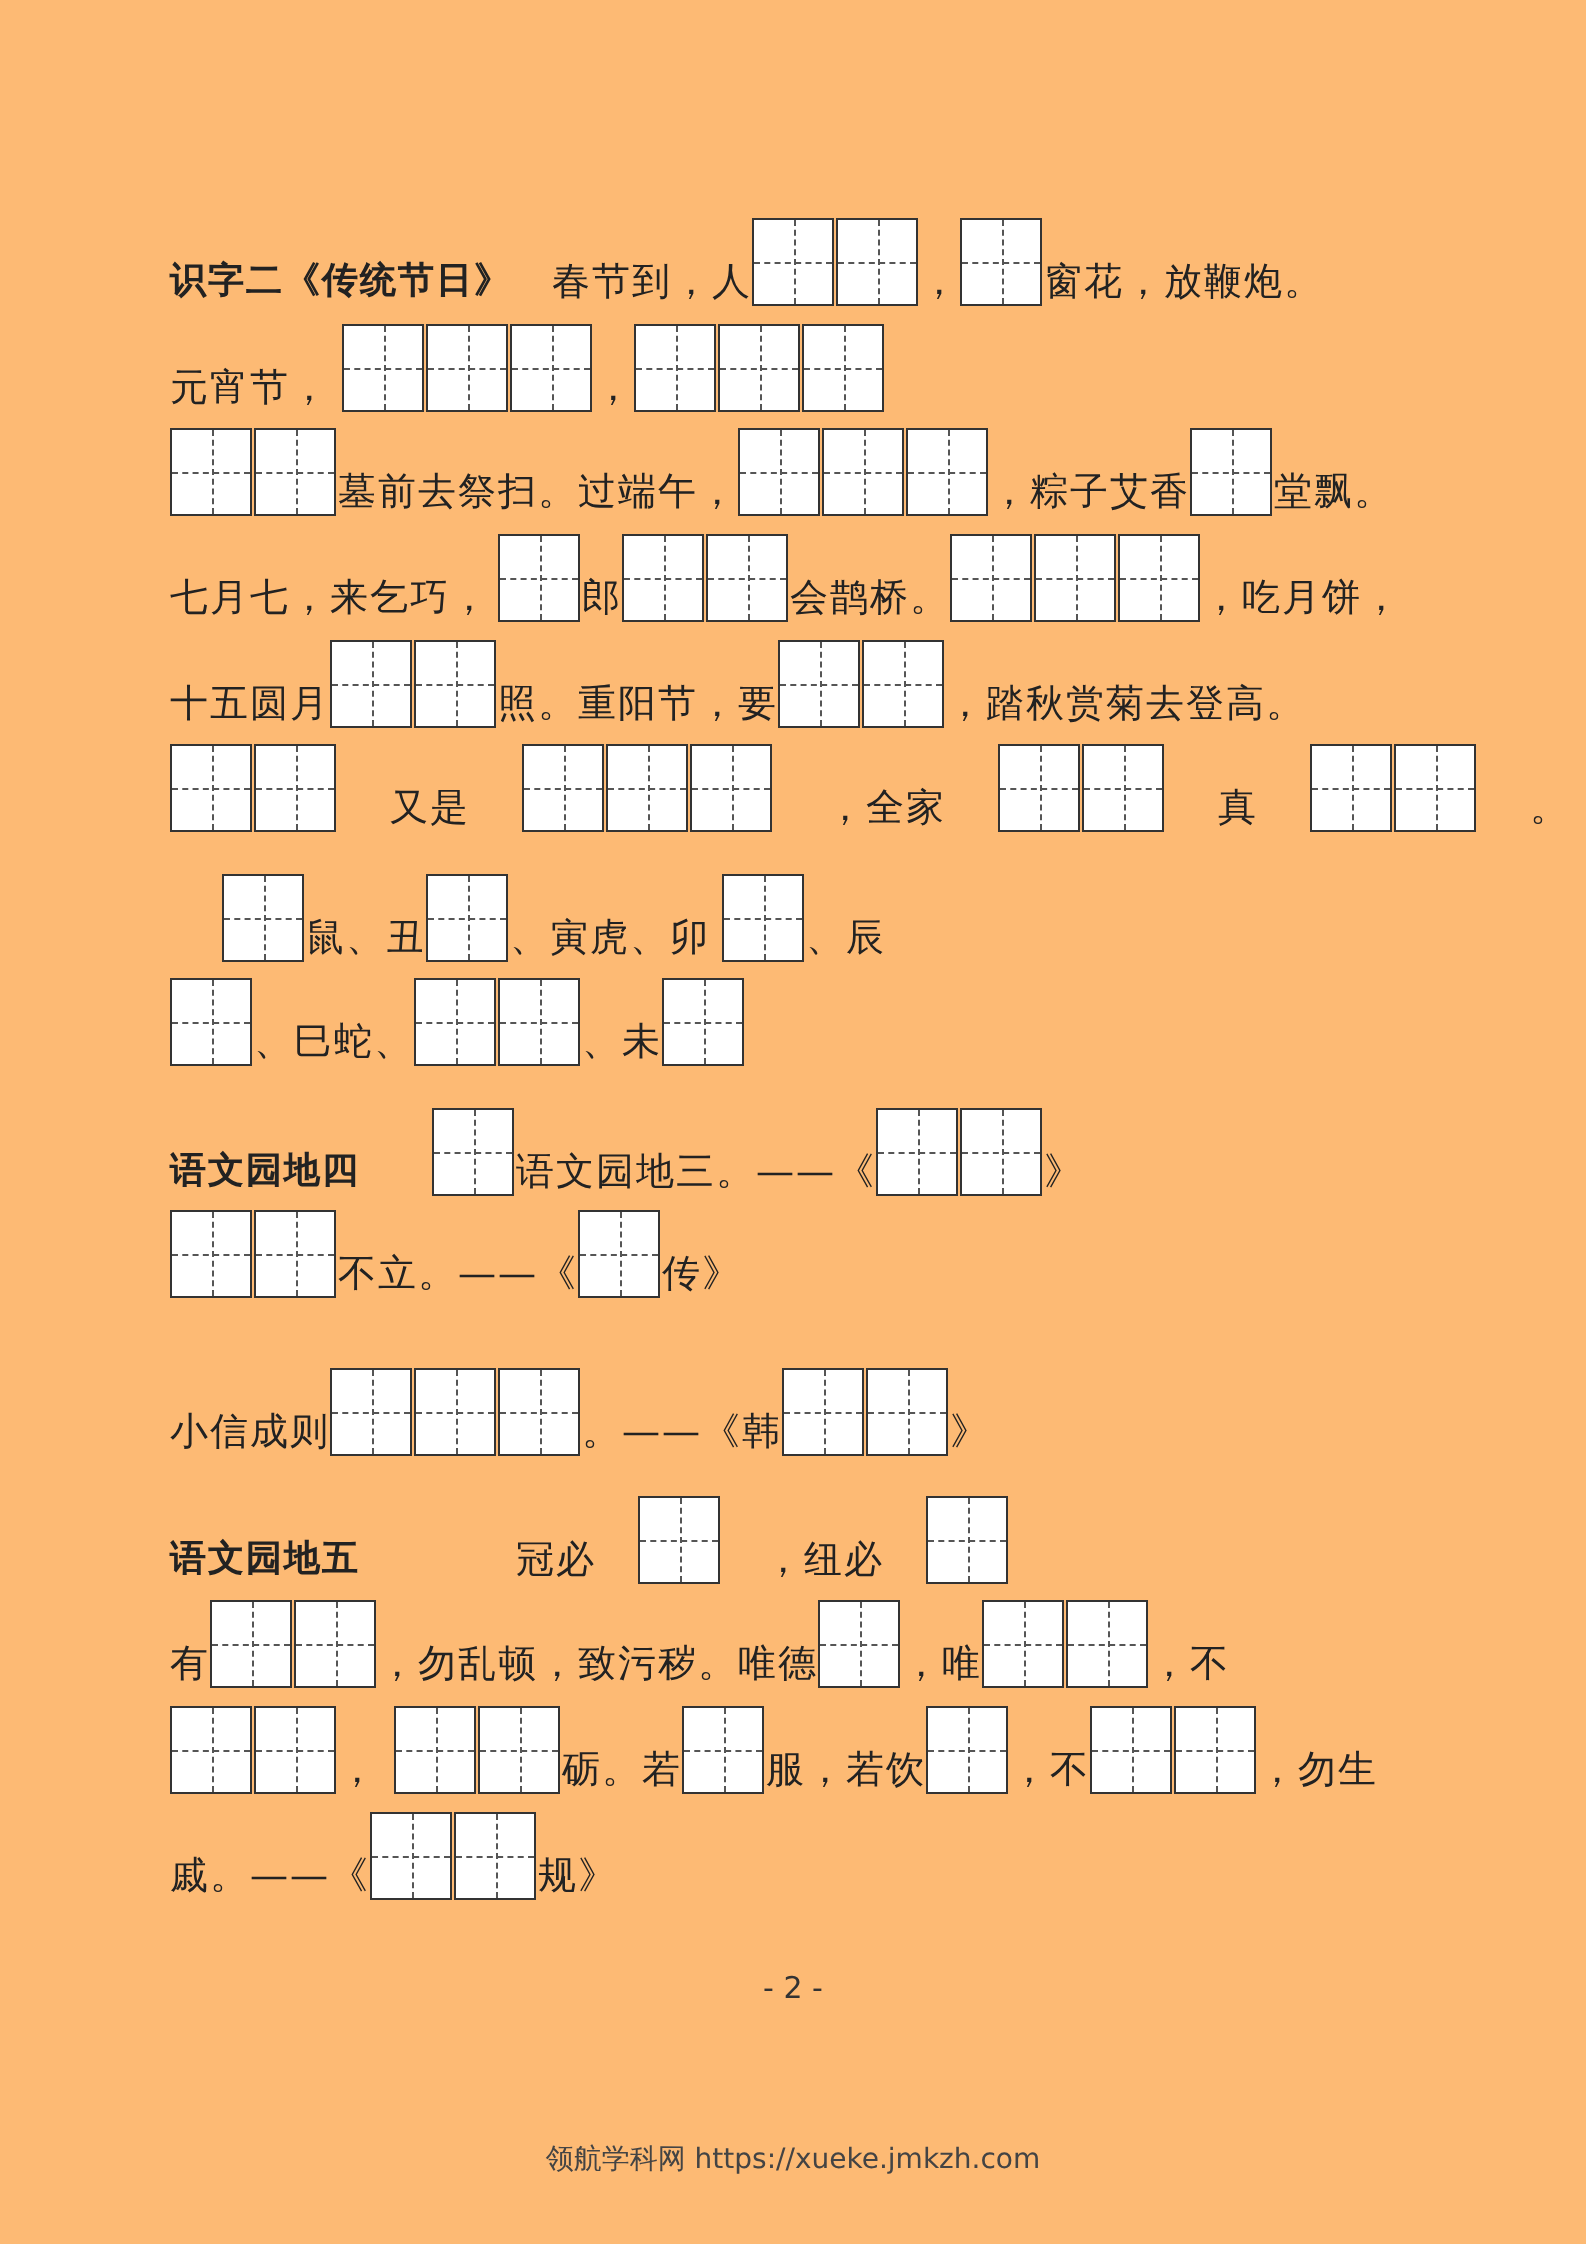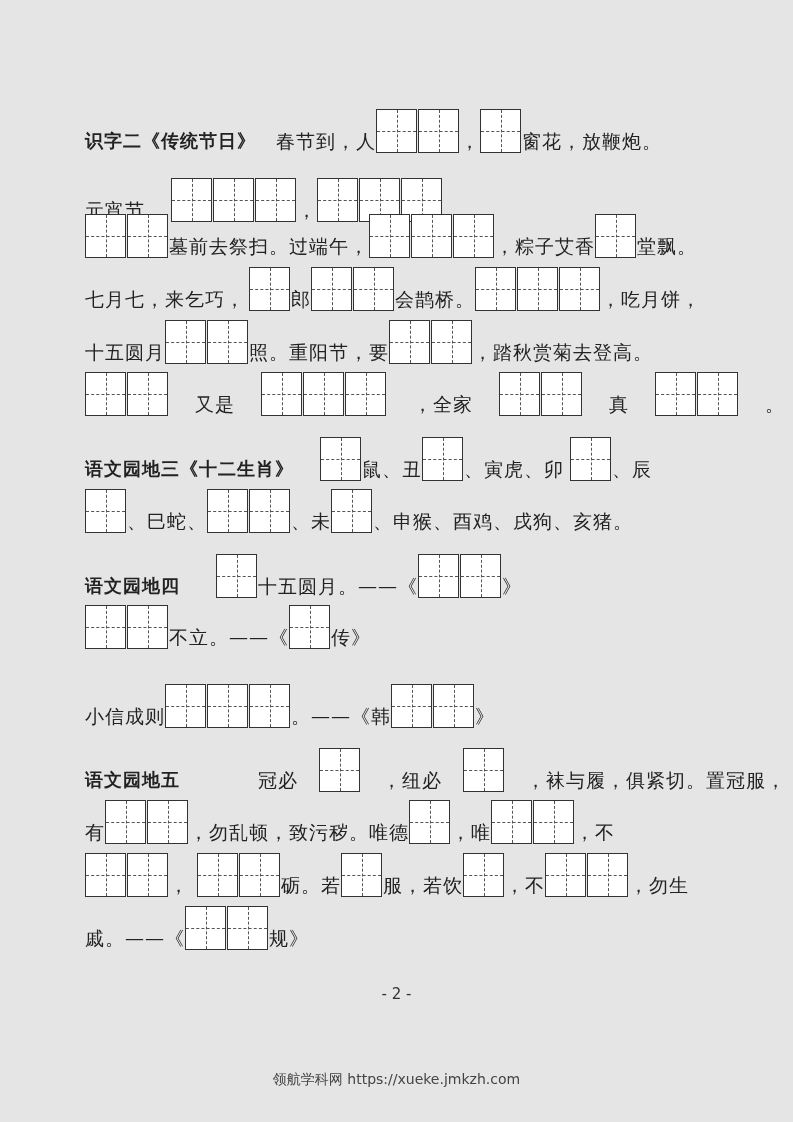--- a/index.html
+++ b/index.html
@@ -1,18 +1,18 @@
 <!DOCTYPE html>
 <html><head>
 <meta charset="utf-8">
 <style>
   html, body { margin:0; padding:0; background:#ffffff; }
   body { width:793px; height:1122px; position:relative; overflow:hidden;
          font-family:"DejaVu Serif","Liberation Serif",serif; color:#222; }
-  .page { position:absolute; left:0; top:0; width:793px; height:1122px; background:#e5e5e5; }
+  .page { position:absolute; left:0; top:0; width:793px; height:1122px; background:#fdba74; }
   .line { position:absolute; left:85px; height:46px; white-space:nowrap;
           display:flex; align-items:flex-end; font-size:19px; line-height:22px; }
   .line .t { display:inline-block; padding-bottom:1px; letter-spacing:1px; }
   .line .b { font-weight:bold; font-family:"DejaVu Sans","Liberation Sans",sans-serif; font-size:18px; }
   .gap { display:inline-block; }
   .boxgroup { display:inline-flex; }
   .box { width:41px; height:44px; border:1.5px solid #333; box-sizing:border-box;
          position:relative; margin-right:1px; background:#fff; }
   .box::before { content:""; position:absolute; left:50%; top:0; bottom:0;
                  border-left:1px dashed #555; }
@@ -36,21 +36,21 @@
         <span class="box"></span>
         <span class="box"></span>
       </span>
     <span class="t">，</span>
     <span class="boxgroup">
         <span class="box"></span>
       </span>
     <span class="t">窗花，放鞭炮。</span>
   </div>
 
-  <div class="line" style="top:176px;">
+  <div class="line" style="top:160px;">
     <span class="t">元宵节，</span>
     <span class="gap" style="width:6px"></span>
     <span class="boxgroup">
         <span class="box"></span>
         <span class="box"></span>
         <span class="box"></span>
       </span>
     <span class="t">，</span>
     <span class="boxgroup">
         <span class="box"></span>
@@ -129,21 +129,20 @@
       </span>
     <span class="t">真</span>
     <span class="boxgroup">
         <span class="box"></span>
         <span class="box"></span>
       </span>
     <span class="t">。</span>
   </div>
 
   <div class="line" style="top:435px;">
-    <span class="t b">语文园地三《十二生肖》</span>
     <span class="gap" style="width:26px"></span>
     <span class="boxgroup">
         <span class="box"></span>
       </span>
     <span class="t">鼠、丑</span>
     <span class="boxgroup">
         <span class="box"></span>
       </span>
     <span class="t">、寅虎、卯</span>
     <span class="gap" style="width:6px"></span>
@@ -159,30 +158,29 @@
       </span>
     <span class="t">、巳蛇、</span>
     <span class="boxgroup">
         <span class="box"></span>
         <span class="box"></span>
       </span>
     <span class="t">、未</span>
     <span class="boxgroup">
         <span class="box"></span>
       </span>
-    <span class="t">、申猴、酉鸡、戌狗、亥猪。</span>
   </div>
 
   <div class="line" style="top:552px;">
     <span class="t b">语文园地四</span>
     <span class="gap" style="width:36px"></span>
     <span class="boxgroup">
         <span class="box"></span>
       </span>
-    <span class="t">十五圆月。——《</span>
+    <span class="t">语文园地三。——《</span>
     <span class="boxgroup">
         <span class="box"></span>
         <span class="box"></span>
       </span>
     <span class="t">》</span>
   </div>
 
   <div class="line" style="top:603px;">
     <span class="boxgroup">
         <span class="box"></span>
@@ -214,21 +212,20 @@
     <span class="t b">语文园地五</span>
     <span class="gap" style="width:36px"></span>
     <span class="t">冠必</span>
     <span class="boxgroup">
         <span class="box"></span>
       </span>
     <span class="t">，纽必</span>
     <span class="boxgroup">
         <span class="box"></span>
       </span>
-    <span class="t">，袜与履，俱紧切。置冠服，</span>
   </div>
 
   <div class="line" style="top:798px;">
     <span class="t">有</span>
     <span class="boxgroup">
         <span class="box"></span>
         <span class="box"></span>
       </span>
     <span class="t">，勿乱顿，致污秽。唯德</span>
     <span class="boxgroup">

